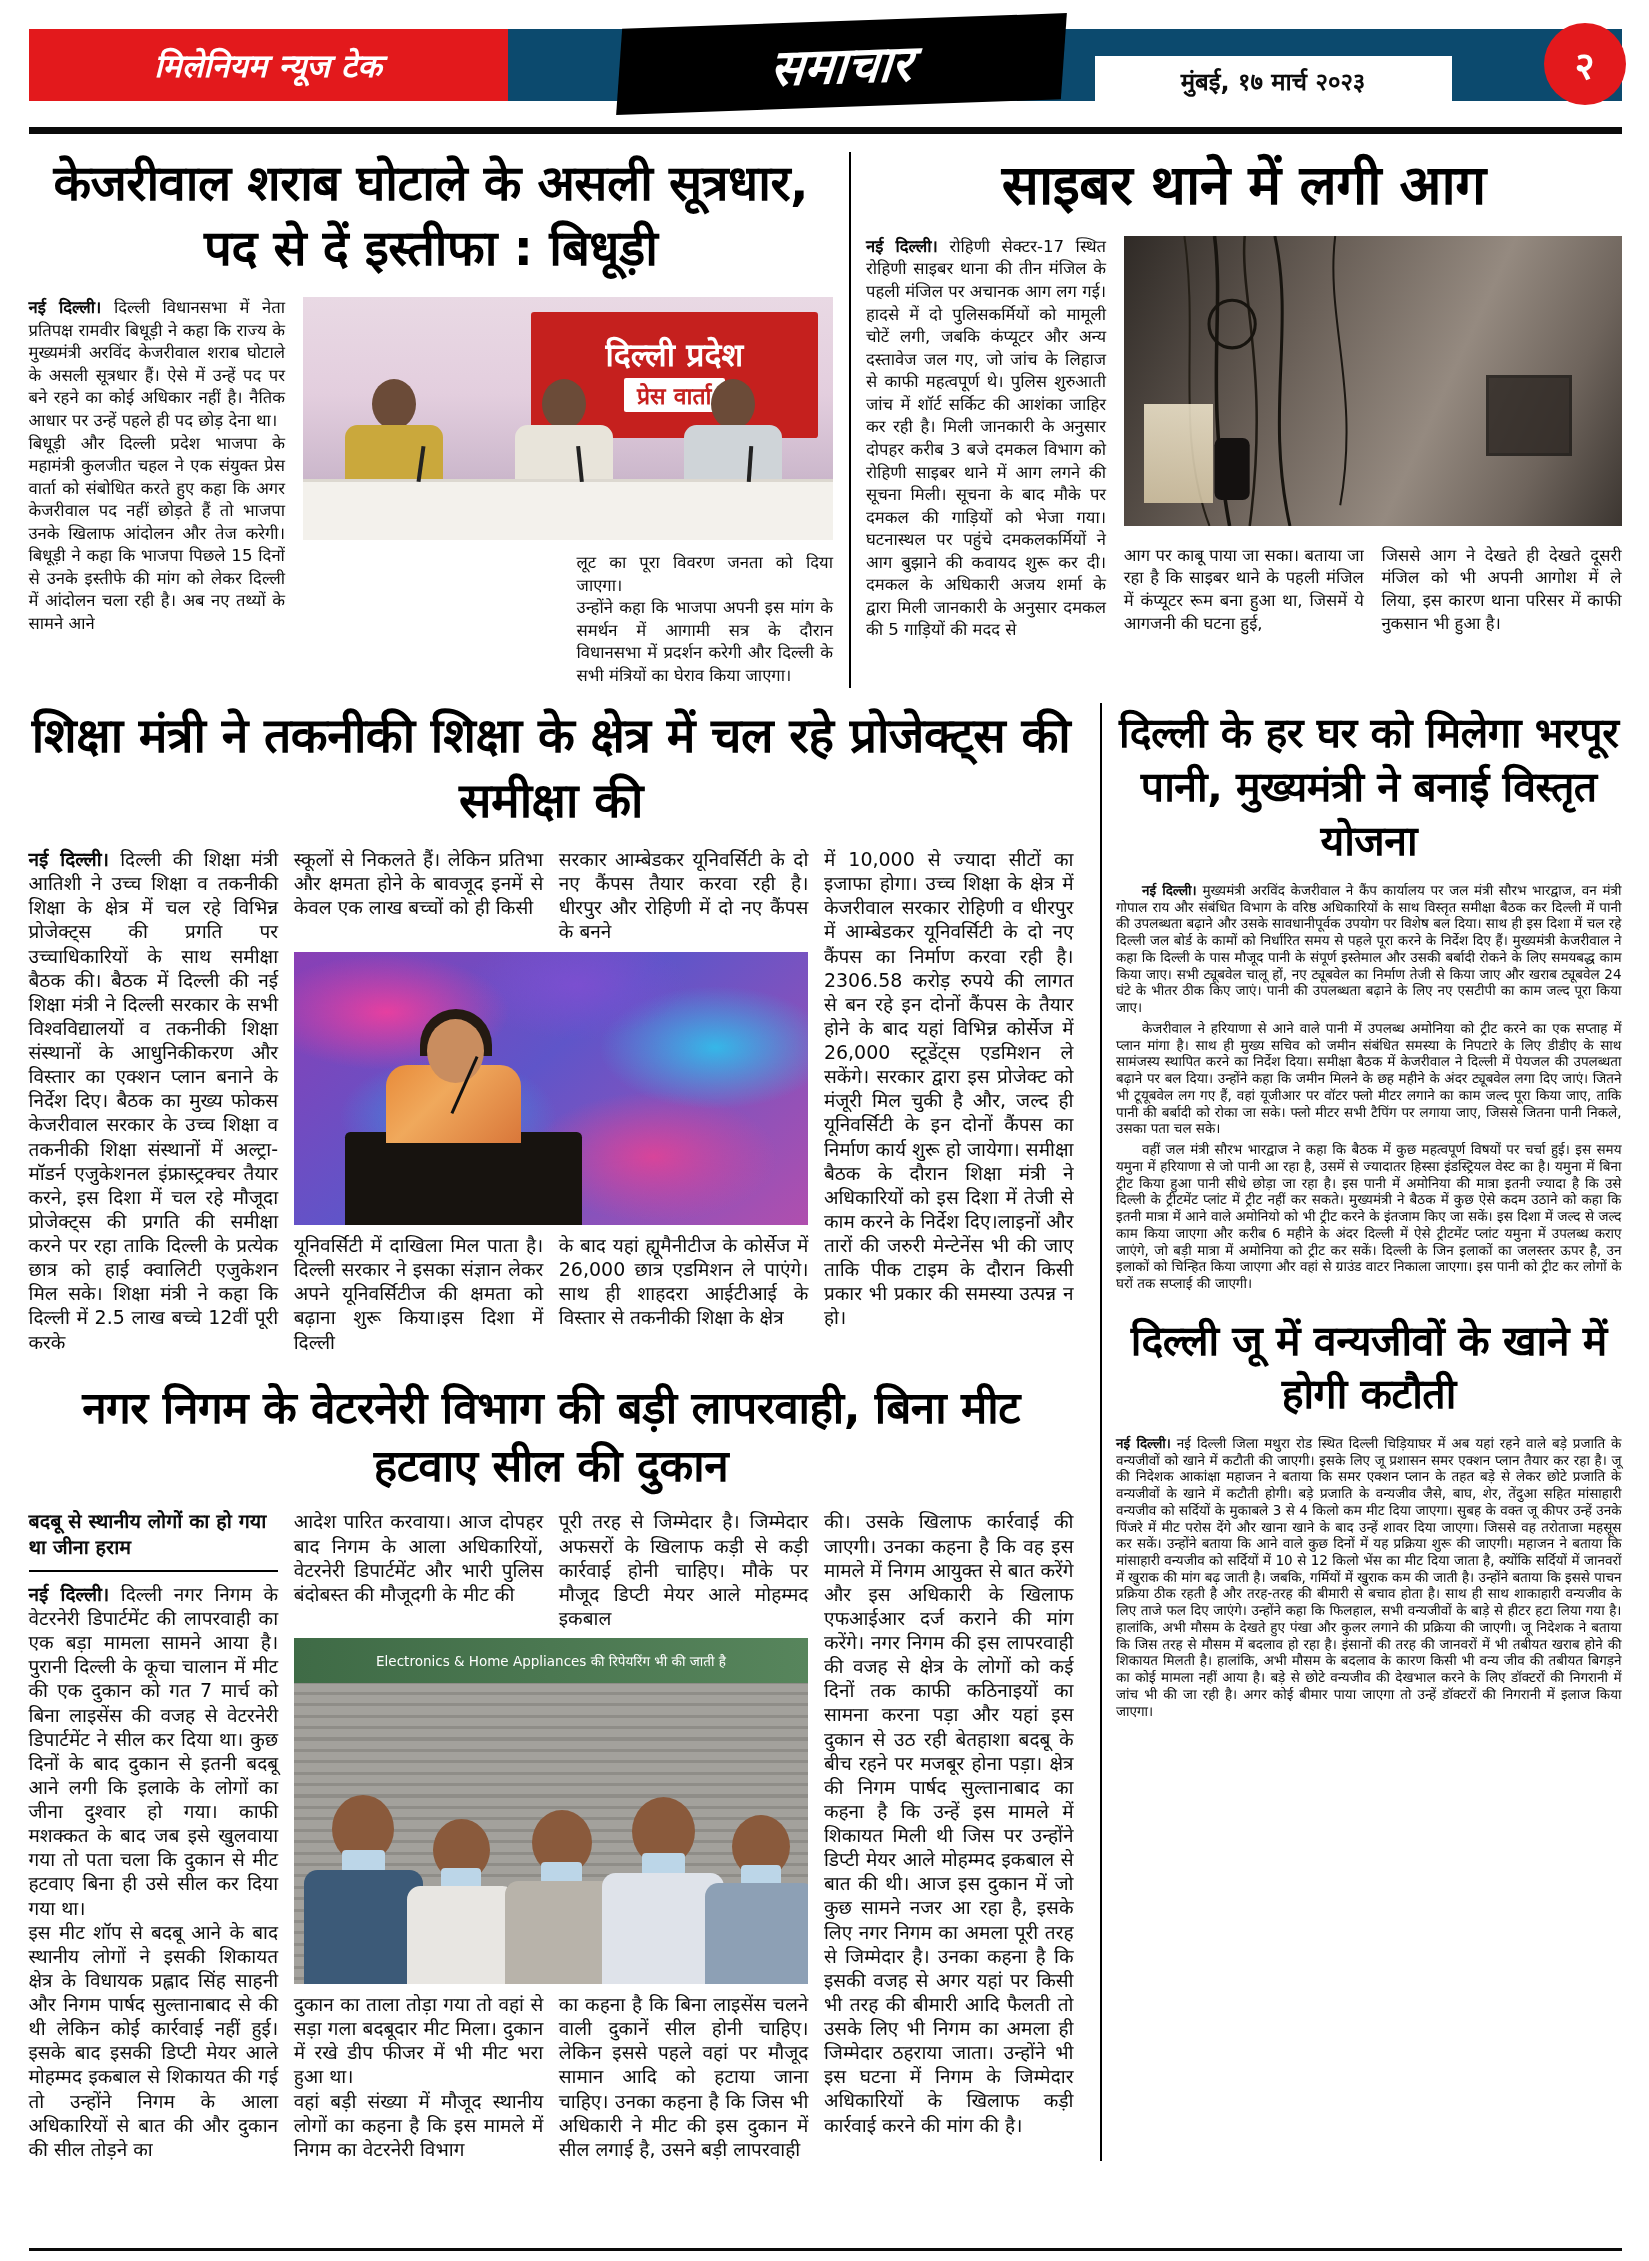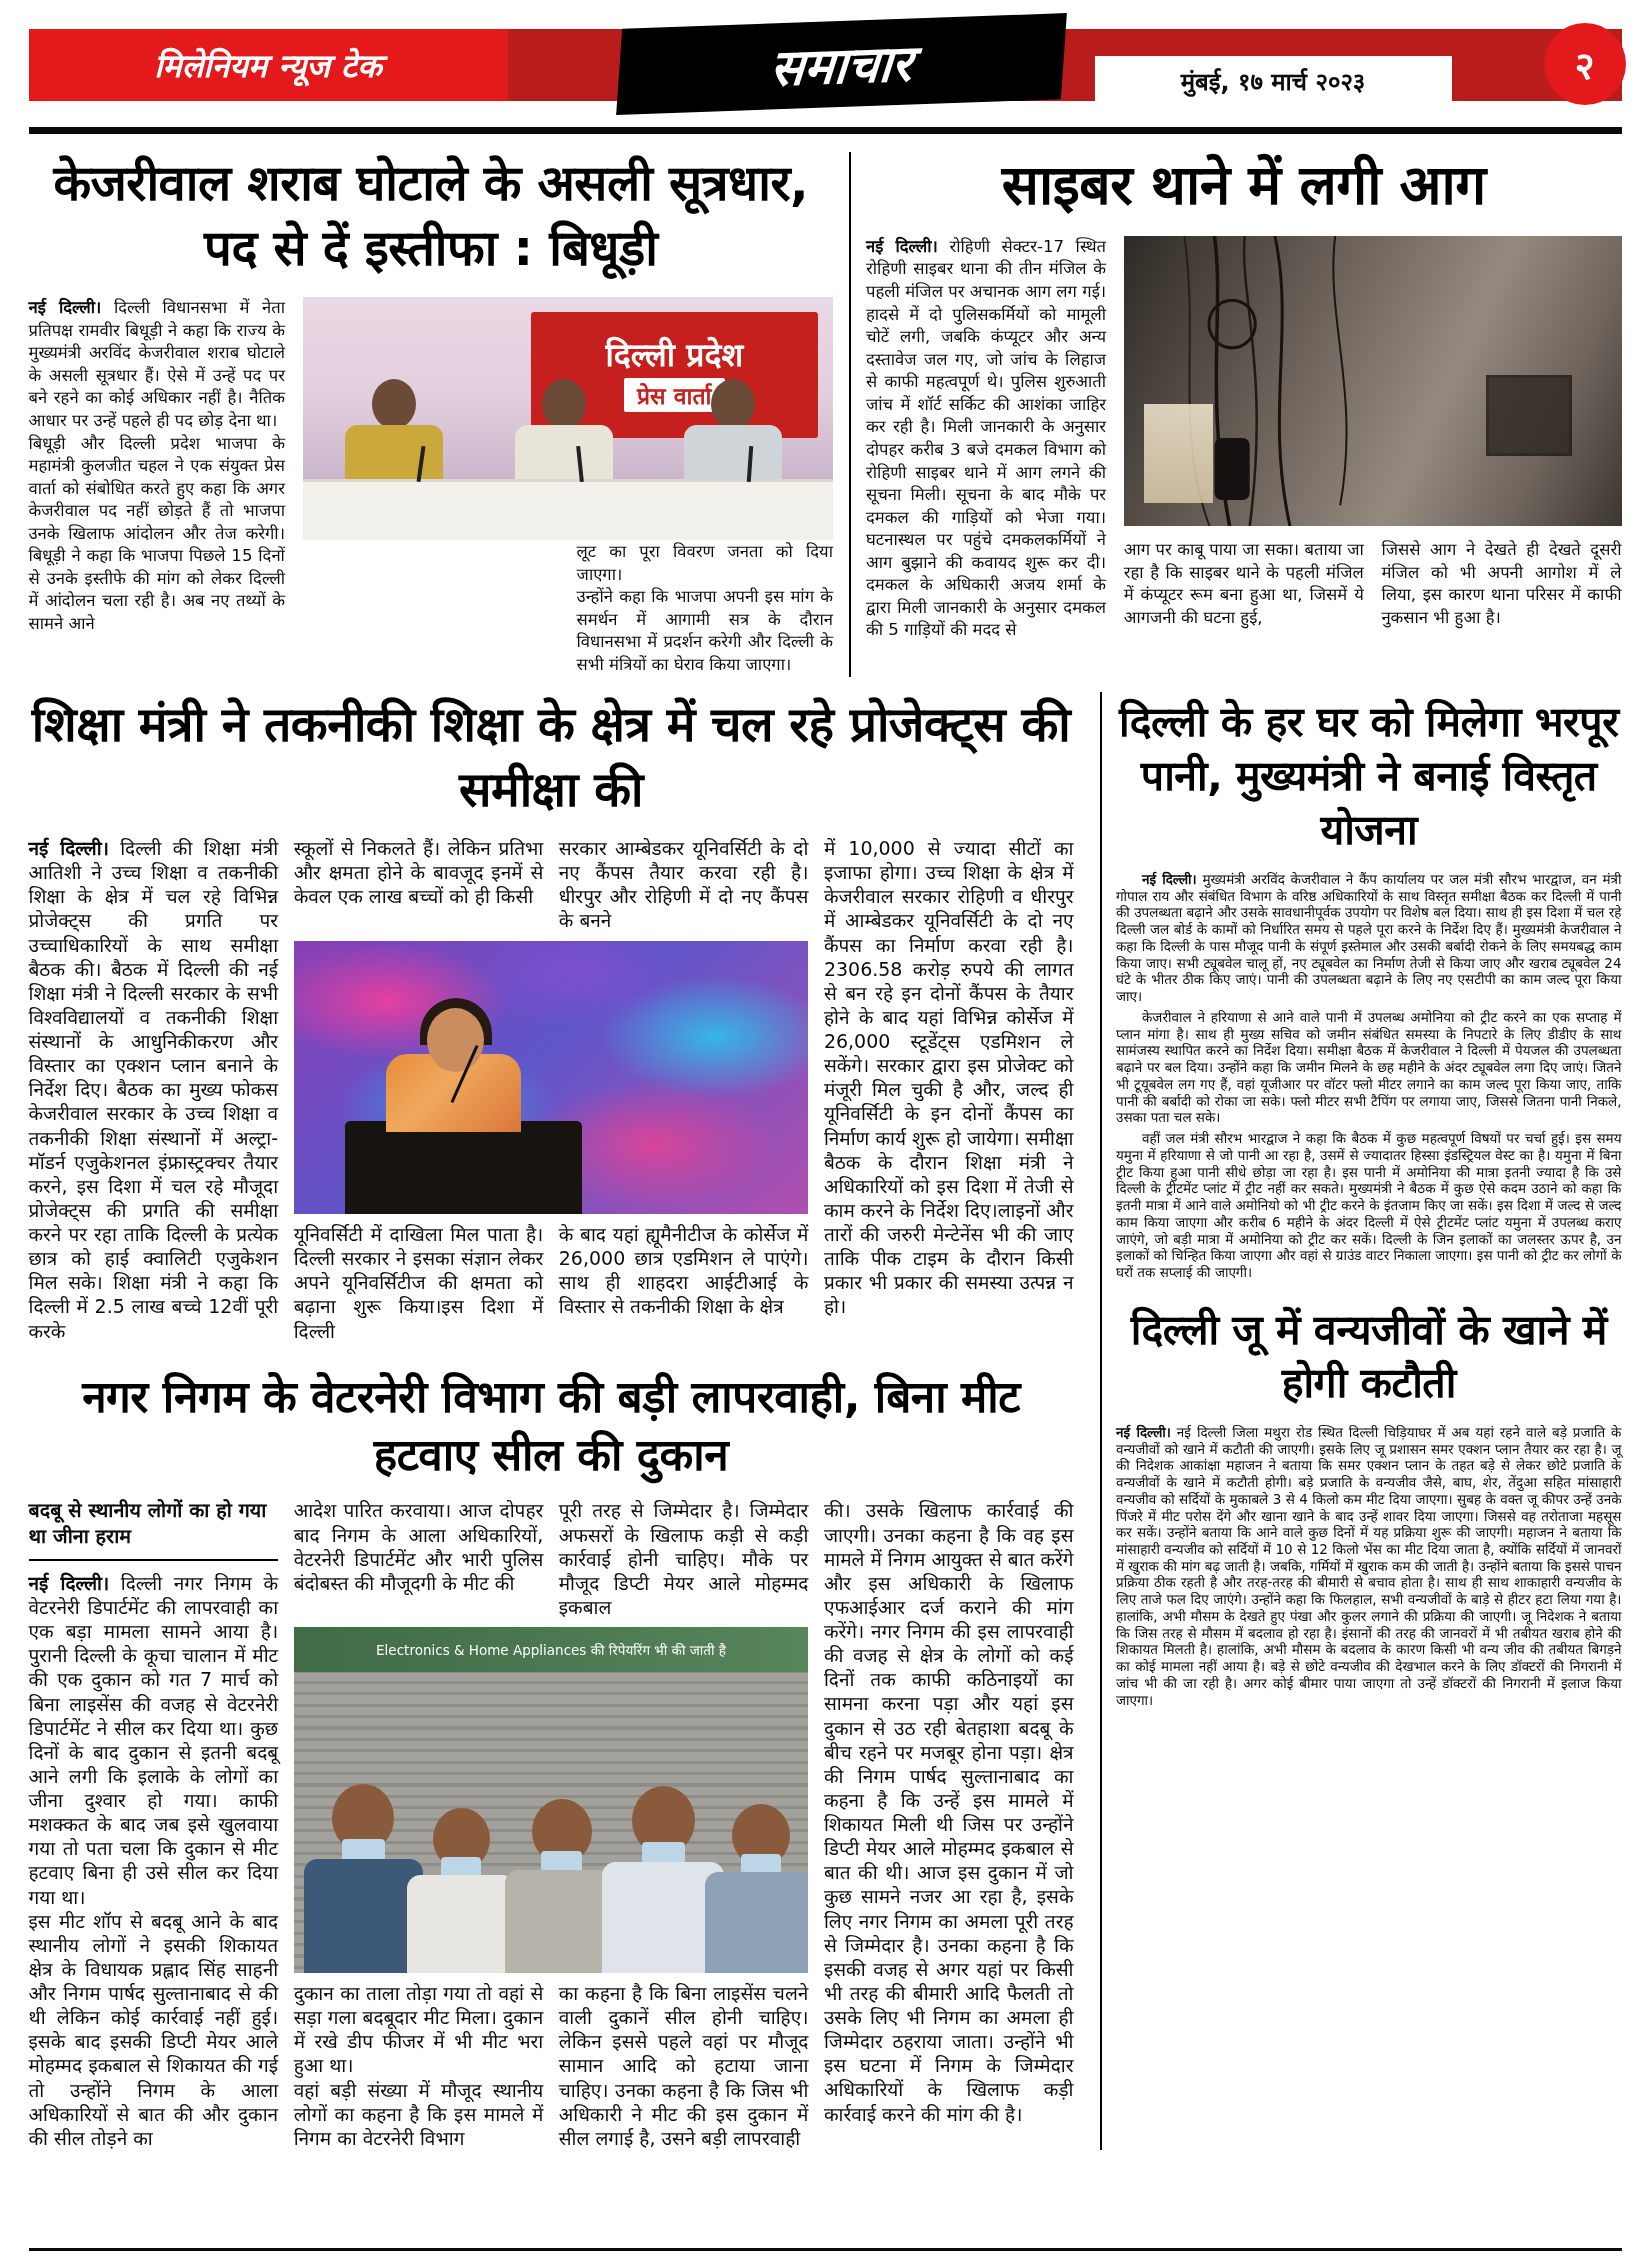--- a/index.html
+++ b/index.html
@@ -1,21 +1,21 @@
 <!DOCTYPE html>
 <html lang="hi" style="font-size:8.3px"><head>
 <meta charset="utf-8">
 <style>
   html,body{margin:0;padding:0;background:#777;}
   .page{
     position:relative;width:1650px;height:2261px;background:#ffffff;
     font-family:"DejaVu Sans", sans-serif;color:#0c0c0c;overflow:hidden;
   }
   
-  .masthead{position:relative;margin:28.5px 28.5px 0;height:72px;background:#b91c1c;}
+  .masthead{position:relative;margin:28.5px 28.5px 0;height:72px;background:#0c4a6e;}
   .brand{position:absolute;left:0;top:0;width:479px;height:72px;background:#e3191c;color:#fff;
     display:flex;align-items:center;justify-content:center;font-weight:800;font-style:italic;font-size:32px;white-space:nowrap;}
   .section{position:absolute;left:590px;top:-7.2px;width:445px;height:86px;background:#000;color:#fff;
     display:flex;align-items:center;justify-content:center;font-weight:800;font-style:italic;font-size:50px;
     transform:rotate(-2deg) skewX(-6deg);}
   .datebox{position:absolute;left:1066px;top:27px;width:357px;height:50px;background:#fff;
     display:flex;align-items:center;justify-content:center;font-weight:700;font-size:24px;white-space:nowrap;}
   .pagenum{position:absolute;right:-4.1px;top:-5.2px;width:82px;height:82px;border-radius:50%;background:#e3191c;color:#fff;
     display:flex;align-items:center;justify-content:center;font-weight:700;font-size:38px;}
   .top-rule{margin:26px 28.5px 0;height:7.2px;background:#0a0a0a;}
@@ -30,21 +30,21 @@
   .prewrap{white-space:pre-line;}
 
   
   .top-row{display:flex;margin:18.6px 28.5px 0;}
   .art1{width:820px;padding-right:15.5px;box-sizing:border-box;}
   .art2{flex:1;border-left:2.1px solid #000;padding-left:15.5px;box-sizing:border-box;}
   .art1 .headline{font-size:49px;line-height:1.32;margin-bottom:15.5px;}
   .art2 .headline{font-size:55px;line-height:1.2;margin-bottom:17.6px;}
   .grid3{display:grid;grid-template-columns:repeat(3,1fr);column-gap:17.6px;grid-template-rows:auto auto;}
   .g3c1{grid-column:1;grid-row:1/3;}
-  .g3ph{grid-column:2/4;grid-row:1;margin-bottom:1px;}
+  .g3ph{grid-column:2/4;grid-row:1;margin-bottom:12px;}
   .g3c2{grid-column:2;grid-row:2;}
   .g3c3{grid-column:3;grid-row:2;}
 
   
   .main-row{display:flex;margin:15.5px 28.5px 0;align-items:stretch;}
   .left-main{width:1071px;padding-right:26px;box-sizing:border-box;}
   .right-main{flex:1;border-left:2.1px solid #000;padding-left:14.5px;box-sizing:border-box;}
 
   .edu .headline{font-size:48px;line-height:1.35;margin-bottom:14.5px;}
   .grid4{display:grid;grid-template-columns:repeat(4,1fr);column-gap:15.5px;grid-template-rows:auto 1fr auto;}

